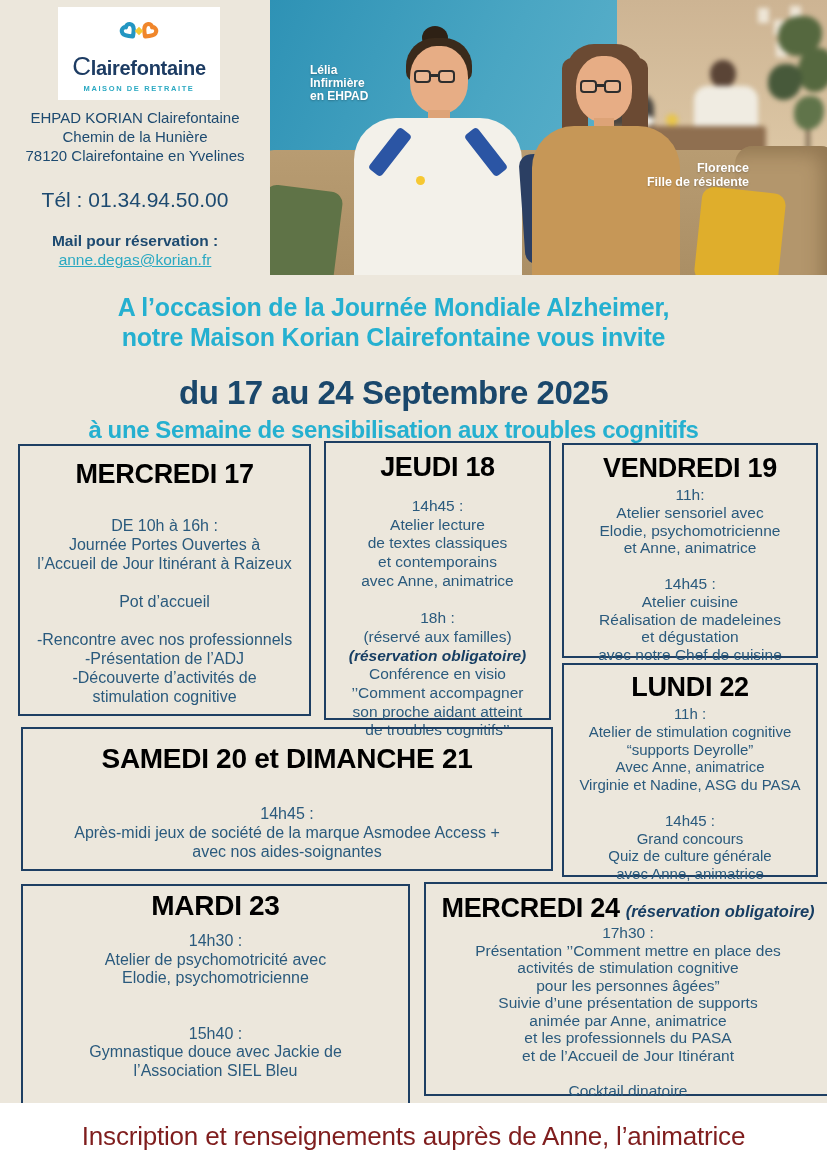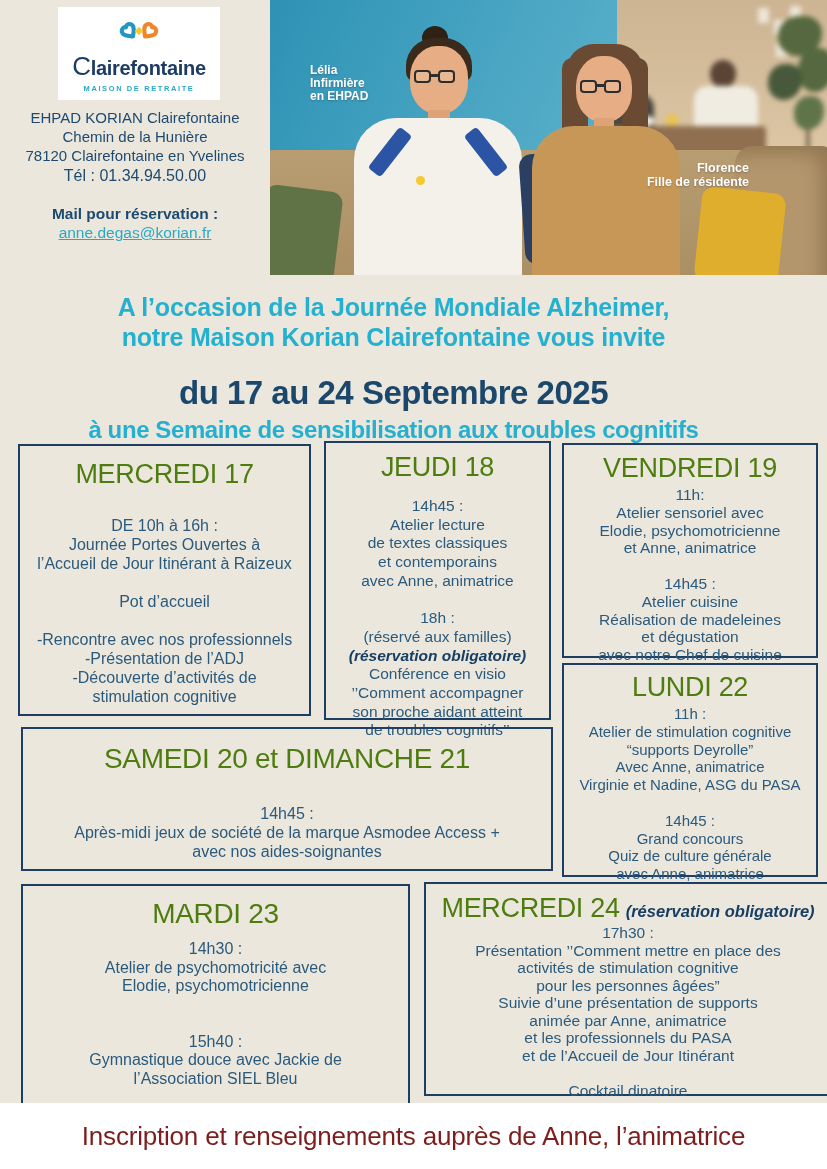--- a/index.html
+++ b/index.html
@@ -24,21 +24,21 @@
   }
   .logo-word::first-letter { font-size:26px; font-weight:400; }
   .logo-tagline {
     color:#2ba9c2; font-size:7.5px; font-weight:700; letter-spacing:1.6px;
   }
   .contact {
     position:absolute; left:0; top:108px; width:270px;
     text-align:center; color:#1d4a70;
   }
   .contact .addr { font-size:15px; line-height:19px; font-weight:500; }
-  .contact .phone { margin-top:2px; font-size:16px; font-weight:500; }
+  .contact .phone { margin-top:23px; font-size:21px; font-weight:500; }
   .contact .mail-label { margin-top:20px; font-size:15.5px; font-weight:700; }
   .contact .mail-link {
     display:inline-block; margin-top:1px; font-size:15.5px; font-weight:500;
     color:#2ba9c2; text-decoration:underline; cursor:pointer;
   }
 
   
   .photo {
     position:absolute; left:270px; top:0; width:557px; height:275px;
     overflow:hidden; background:#c2410c;
@@ -99,40 +99,40 @@
   .intro-date { margin-top:20px; color:#1a476b; font-weight:800; font-size:33px;
     line-height:42px; letter-spacing:-0.5px; }
   .intro-sub { margin-top:2px; color:#25b0d0; font-weight:800; font-size:24px;
     letter-spacing:-0.4px; }
 
   
   .box {
     position:absolute; border:2px solid #1e3f63; text-align:center;
     display:flex; flex-direction:column; align-items:center;
   }
-  .box-title { color:#4d7c0f; font-weight:400; font-size:27px; line-height:32px;
+  .box-title { color:#000000; font-weight:700; font-size:27px; line-height:32px;
     letter-spacing:-0.3px; }
   .line { color:#2a5a7d; font-weight:500; font-size:16px;
     line-height:19px; min-height:19px; width:100%; }
   .line.bold-italic { color:#173e63; font-weight:800; font-style:italic; font-size:17px; }
 
   #box-mer17 { left:18px;  top:444px; width:293px; height:272px; padding-top:12px; }
   #box-mer17 .box-title { margin-bottom:26px; }
   #box-jeu18 { left:324px; top:441px; width:227px; height:279px; padding-top:8px; }
   #box-jeu18 .box-title { margin-bottom:14px; }
   #box-jeu18 .line { font-size:15.5px; line-height:18.7px; min-height:18.7px; }
   #box-ven19 { left:562px; top:443px; width:256px; height:215px; padding-top:7px; }
   #box-ven19 .box-title { margin-bottom:2px; }
   #box-ven19 .line { font-size:15.5px; line-height:17.8px; min-height:17.8px; }
   #box-lun22 { left:562px; top:663px; width:256px; height:214px; padding-top:6px; }
   #box-lun22 .box-title { margin-bottom:2px; }
   #box-lun22 .line { font-size:15px; line-height:17.8px; min-height:17.8px; }
   #box-sam20 { left:21px;  top:727px; width:532px; height:144px; padding-top:14px; }
   #box-sam20 .box-title { font-size:28px; margin-bottom:10px; }
-  #box-mar23 { left:21px;  top:884px; width:389px; height:250px; padding-top:12px; }
+  #box-mar23 { left:21px;  top:884px; width:389px; height:250px; padding-top:4px; }
   #box-mar23 .box-title { font-size:28px; margin-bottom:10px; }
   #box-mar23 .line { line-height:18.5px; min-height:18.5px; }
   #box-mer24 { left:424px; top:882px; width:408px; height:214px; padding-top:8px; }
   #box-mer24 .line { font-size:15.5px; line-height:17.5px; min-height:17.5px; }
   .title-row { display:flex; align-items:baseline; gap:6px; justify-content:center; }
   .title-suffix { color:#173e63; font-weight:800; font-style:italic; font-size:16.5px; }
 
   
   .footer-strip {
     position:absolute; left:0; top:1103px; width:827px; height:66px;

